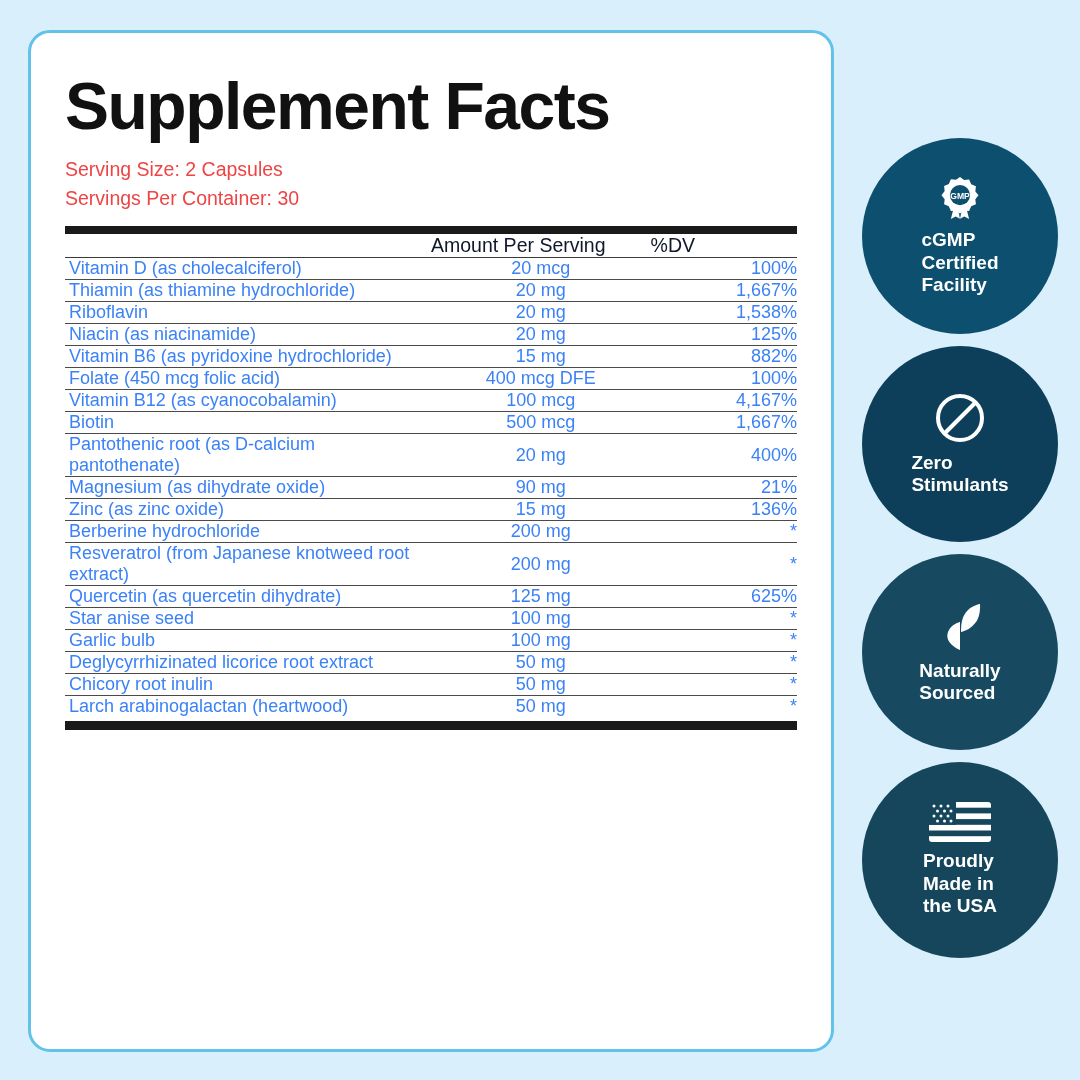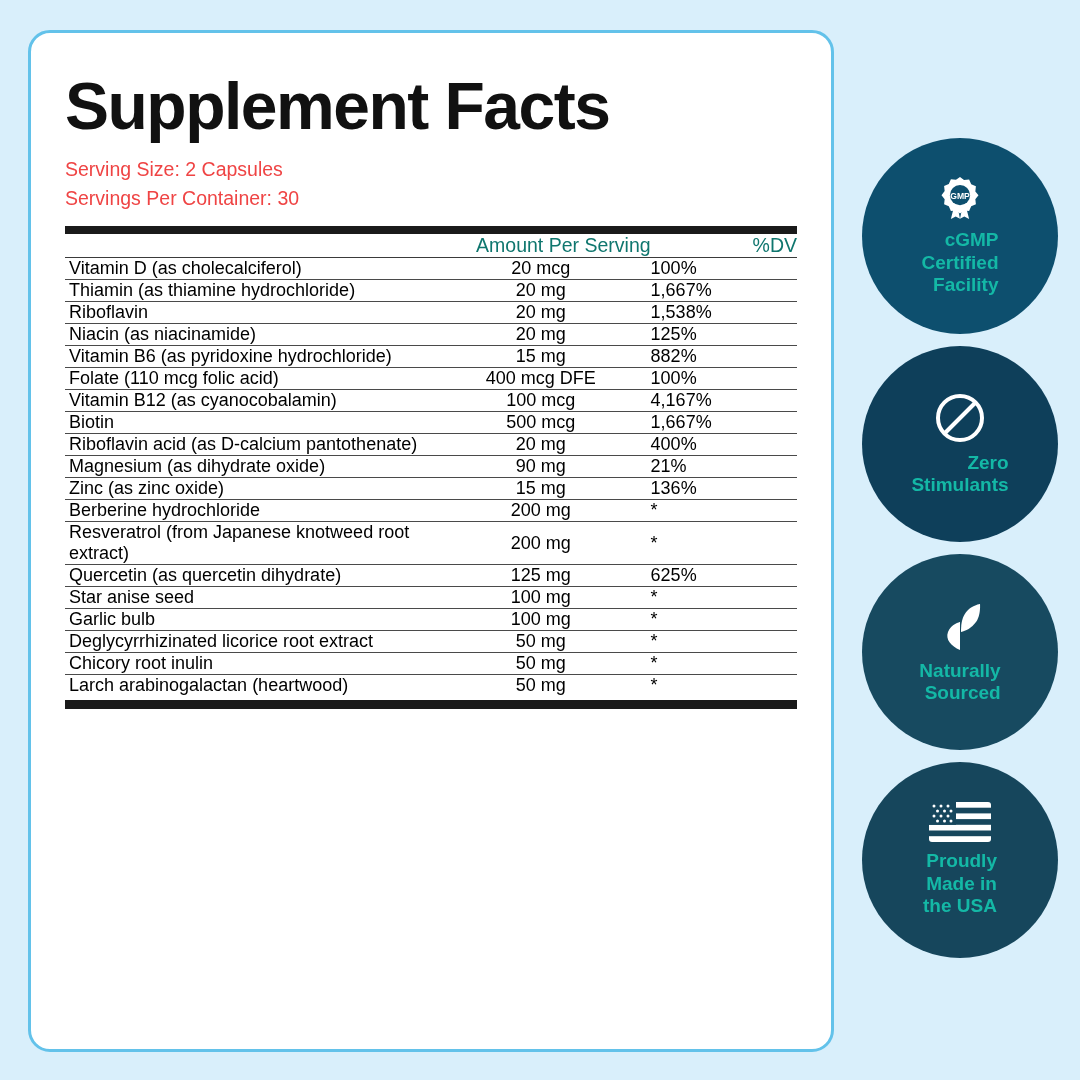--- a/index.html
+++ b/index.html
@@ -59,62 +59,62 @@
     width: 100%;
     border-collapse: collapse;
     table-layout: fixed;
   }
   table.facts th, table.facts td {
     padding: 0;
     vertical-align: middle;
   }
   .hdr-row td {
     font-size: 19.5px;
-    color: #0f766e;
+    color: #0f172a;
     padding: 7px 0 6px 0;
-    text-align: right;
+    text-align: left;
   }
   .col-name  { width: 50%;  }
   .col-amt   { width: 30%;  }
   .col-dv    { width: 20%;  }
 
   .frow td {
     font-size: 18px;
-    color: #000000;
+    color: #3b82f6;
     padding: 9px 0 8px 0;
     border-top: 1.4px solid #4a4a4a;
   }
   .frow:first-child td { border-top: none; }
   .frow .nm  { text-align: left; padding-left: 4px; }
   .frow .amt { text-align: center; }
-  .frow .dv  { text-align: left; }
+  .frow .dv  { text-align: right; }
 
   .footnote {
     font-size: 20px;
     color: #1a1a1a;
     margin-top: 20px;
     padding-left: 2px;
   }
 
   
   .badges {
     position: absolute;
     left: 862px; top: 138px;
     width: 196px;
   }
   .badge {
     width: 196px; height: 196px;
     border-radius: 50%;
     margin-bottom: 12px;
-    color: #14b8a6;
+    color: #ffffff;
     display: flex;
     flex-direction: column;
     align-items: center;
     justify-content: center;
-    text-align: right;
+    text-align: left;
   }
   .badge-1 { background: #0d4f6e; }
   .badge-2 { background: #174a60; }
   .badge-3 { background: #0e3f5a; }
   .badge-4 { background: #16465c; }
   .badge .icon { margin-bottom: 8px; line-height: 0; }
   .badge .label {
     font-size: 19px;
     font-weight: bold;
     line-height: 1.18;
@@ -178,36 +178,36 @@
           <td class="nm">Niacin (as niacinamide)</td>
           <td class="amt">20 mg</td>
           <td class="dv">125%</td>
         </tr>
         <tr class="frow">
           <td class="nm">Vitamin B6 (as pyridoxine hydrochloride)</td>
           <td class="amt">15 mg</td>
           <td class="dv">882%</td>
         </tr>
         <tr class="frow">
-          <td class="nm">Folate (110 mcg folic acid)</td>
+          <td class="nm">Folate (450 mcg folic acid)</td>
           <td class="amt">400 mcg DFE</td>
           <td class="dv">100%</td>
         </tr>
         <tr class="frow">
           <td class="nm">Vitamin B12 (as cyanocobalamin)</td>
           <td class="amt">100 mcg</td>
           <td class="dv">4,167%</td>
         </tr>
         <tr class="frow">
           <td class="nm">Biotin</td>
           <td class="amt">500 mcg</td>
           <td class="dv">1,667%</td>
         </tr>
         <tr class="frow">
-          <td class="nm">Riboflavin acid (as D-calcium pantothenate)</td>
+          <td class="nm">Pantothenic root (as D-calcium pantothenate)</td>
           <td class="amt">20 mg</td>
           <td class="dv">400%</td>
         </tr>
         <tr class="frow">
           <td class="nm">Magnesium (as dihydrate oxide)</td>
           <td class="amt">90 mg</td>
           <td class="dv">21%</td>
         </tr>
         <tr class="frow">
           <td class="nm">Zinc (as zinc oxide)</td>

